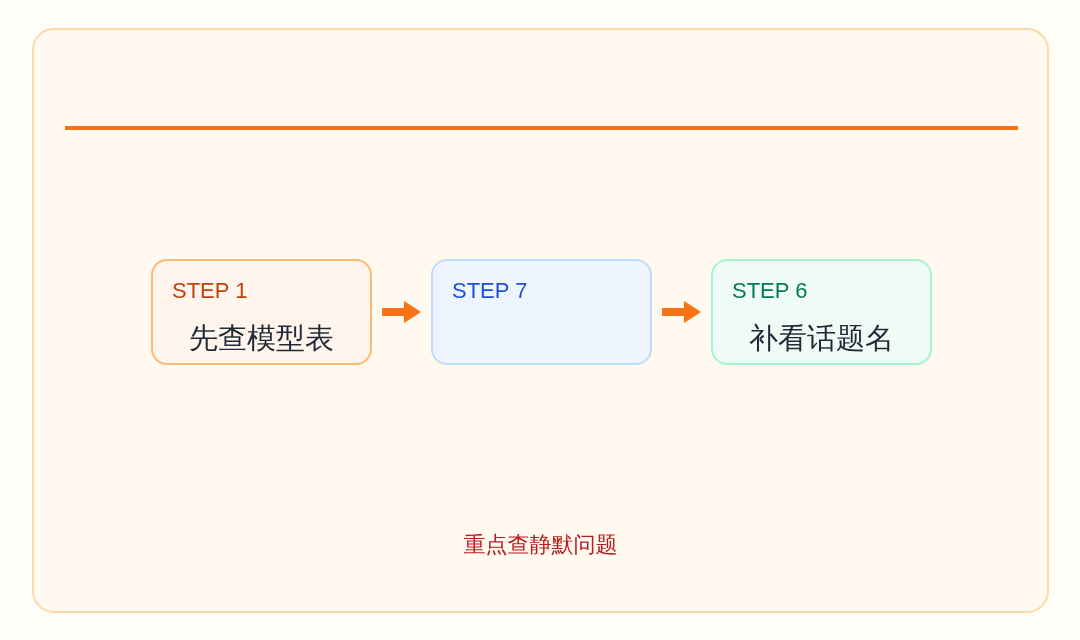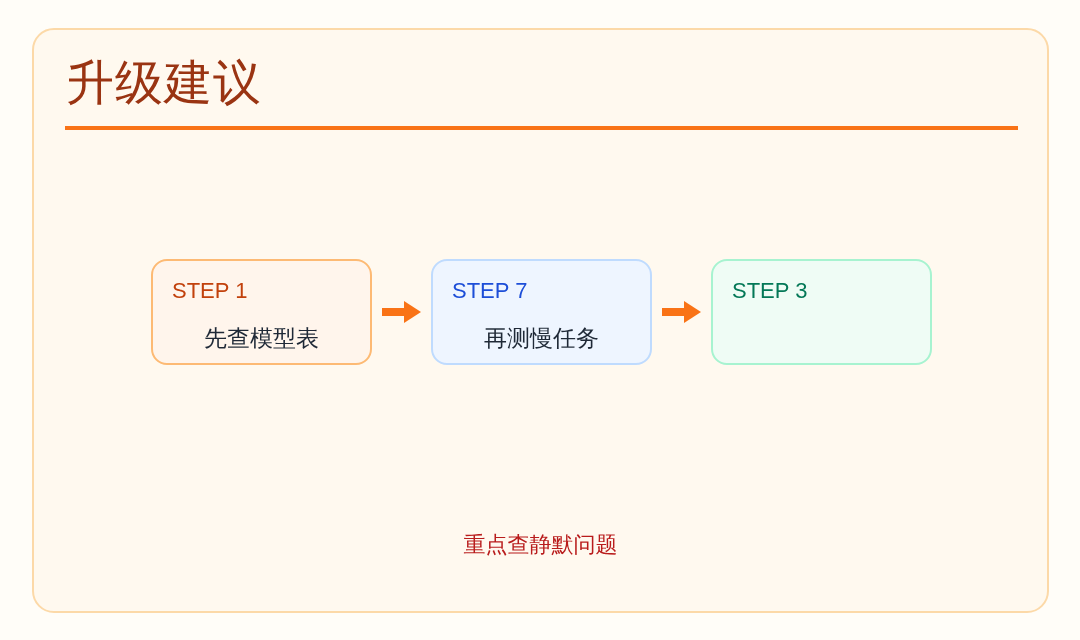--- a/index.html
+++ b/index.html
@@ -47,68 +47,67 @@
       position: absolute;
       left: 19px; top: 17px;
       font-family: "Liberation Sans", sans-serif;
       font-size: 22px;
       line-height: 26px;
     }
     .step-text {
       position: absolute;
       left: 0; right: 0; top: 58px;
       text-align: center;
-      font-size: 23px;
+      font-size: 29px;
       line-height: 38px;
       color: #1f2937;
     }
     .arrow {
       width: 59px; height: 151px;
       display: flex; align-items: center; justify-content: center;
     }
     .caption {
       position: absolute;
       left: 0; right: 0; top: 501px;
       text-align: center;
       font-size: 22px;
       line-height: 28px;
       color: #b91c1c;
     }
   </style>
 </head>
 <body>
 
 <div class="card">
-  <div class="title">升级建议</div>
   <div class="title-rule"></div>
 
   <div class="steps">
     <div class="step" style="background: rgb(255, 245, 236); border-color: rgb(253, 186, 116);">
       <div class="step-label" style="color: rgb(194, 65, 12);">STEP 1</div>
       <div class="step-text">先查模型表</div>
     </div>
 
     <div class="arrow">
       <svg width="40" height="24" viewBox="0 0 40 24">
         <rect x="0" y="8" width="26" height="8" fill="#f97316"></rect>
         <polygon points="22,1 39,12 22,23" fill="#f97316"></polygon>
       </svg>
     </div>
 
     <div class="step" style="background: rgb(238, 245, 255); border-color: rgb(191, 219, 254);">
       <div class="step-label" style="color: rgb(29, 78, 216);">STEP 7</div>
-      <div class="step-text">再测慢任务</div>
     </div>
 
     <div class="arrow">
       <svg width="40" height="24" viewBox="0 0 40 24">
         <rect x="0" y="8" width="26" height="8" fill="#f97316"></rect>
         <polygon points="22,1 39,12 22,23" fill="#f97316"></polygon>
       </svg>
     </div>
 
     <div class="step" style="background: rgb(239, 252, 245); border-color: rgb(167, 243, 208);">
-      <div class="step-label" style="color: rgb(4, 120, 87);">STEP 3</div>
+      <div class="step-label" style="color: rgb(4, 120, 87);">STEP 6</div>
+      <div class="step-text">补看话题名</div>
     </div>
   </div>
 
   <div class="caption">重点查静默问题</div>
 </div>
 
 </body></html>

